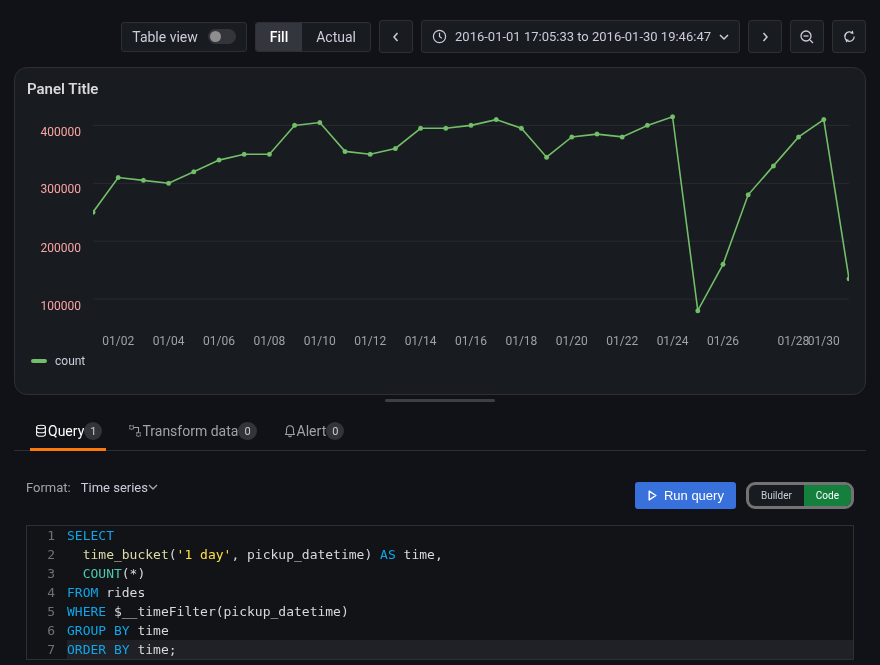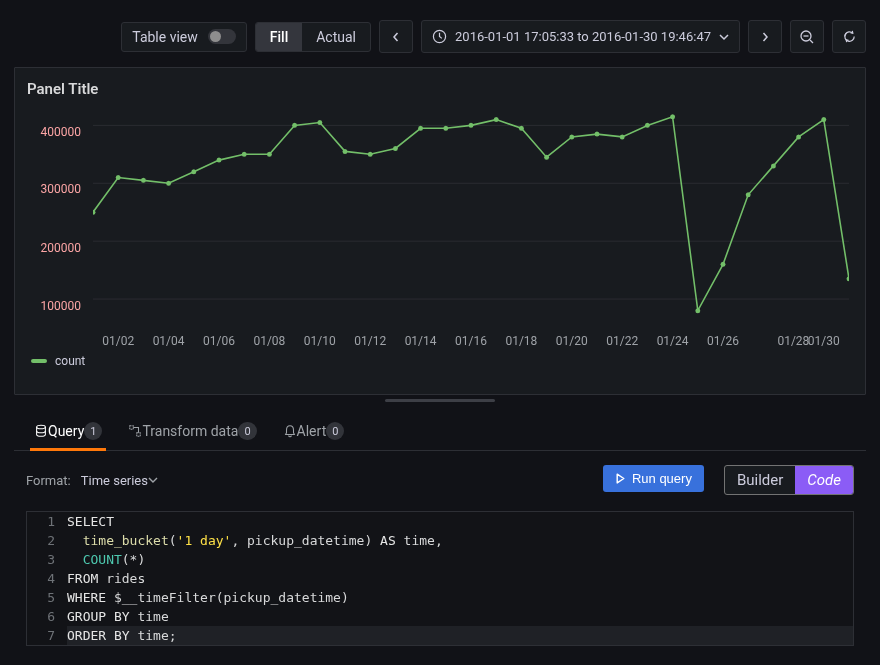--- a/index.html
+++ b/index.html
@@ -75,21 +75,21 @@
     border-radius: 3px;
     height: 33px;
     padding: 0 10px;
     gap: 8px;
     font-size: 13px;
   }
   .panel {
     margin: 0 14px;
     border: 1px solid #2d2f35;
     background: #181b1f;
-    border-radius: 1px;
+    border-radius: 13px;
     padding: 8px 10px 10px 10px;
     height: 328px;
     position: relative;
   }
   .panel-title { font-size: 15px; font-weight: 600; color: #d8d9da; margin-bottom: 6px; padding: 4px 2px;}
   .chart-area {
     position: relative;
     height: 240px;
     margin-left: 2px;
   }
@@ -181,63 +181,63 @@
     display: flex;
     align-items: center;
     justify-content: space-between;
     padding: 14px 26px 10px 26px;
   }
   .format {
     display: flex; align-items: center; gap: 10px;
     font-size: 13px; color: #9fa3a8;
   }
   .format-select { color: #ccccdc; display: flex; align-items: center; gap: 0; cursor: pointer;}
-  .right-btns { display: flex; gap: 20px; align-items: flex-start;}
+  .right-btns { display: flex; gap: 10px; align-items: flex-end; margin-top: 17px;}
   .run-btn {
     background: #3871dc;
     color: #fff;
     border: none;
     border-radius: 3px;
     padding: 6px 12px;
     font-size: 13px;
     font-weight: 500;
     display: flex;
     align-items: center;
     gap: 6px;
     cursor: pointer;
   }
   .builder-seg {
     display: flex;
-    border: 1px solid #737373;
-    border-radius: 3px;
+    border: 3px solid #737373;
+    border-radius: 9px;
     overflow: hidden;
     background: #181b1f;
-    font-size: 15px;
+    font-size: 10px;
   }
   .builder-seg div { padding: 5px 12px; cursor: pointer; color: #ccccdc;}
-  .builder-seg div.active { background: #8b5cf6; color: #fff; font-style: italic;}
+  .builder-seg div.active { background: #15803d; color: #fff;}
   .editor {
     margin: 6px 26px 0 26px;
     background: #121317;
     border: 1px solid #2d2f35;
     font-family: "SF Mono", Menlo, Monaco, Consolas, monospace;
     font-size: 13px;
     line-height: 19px;
   }
   .editor-row { display: flex; }
   .gutter {
     width: 40px;
     text-align: right;
     padding-right: 12px;
     color: #6e7277;
     user-select: none;
     background: #121317;
   }
   .code { flex: 1; padding-right: 10px; white-space: pre; color: #d8d9da;}
-  .kw-blue { color: #e5e5e5; }
+  .kw-blue { color: #0ea5e9; }
   .kw-teal { color: #4ec9b0; }
   .str { color: #fde047; }
   .fn { color: #dcdcaa; }
   .editor-row.current { background: #1f2126; }
   svg { display: block; }
 </style>
 </head>
 <body>
 
 <div class="topbar">

